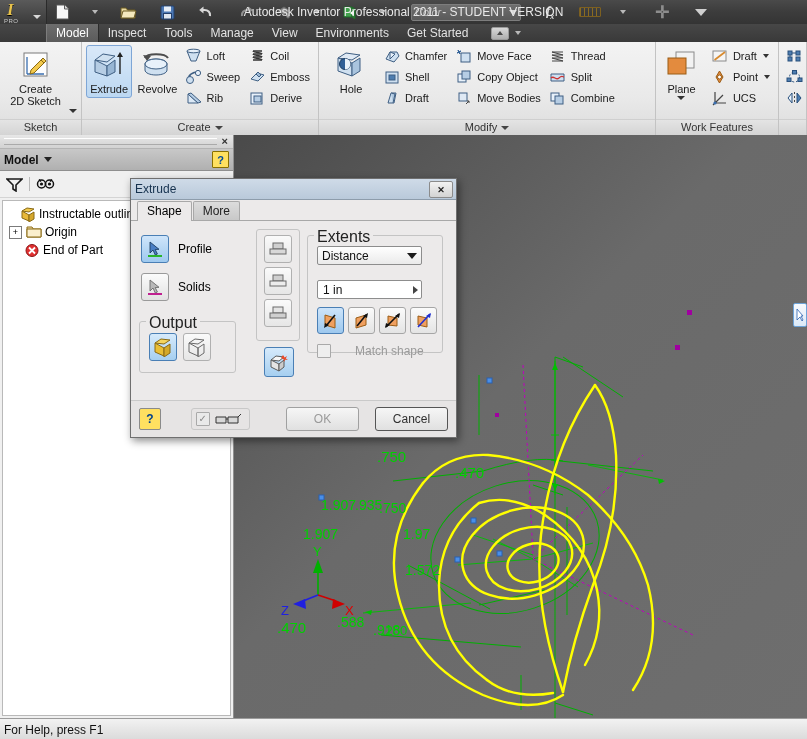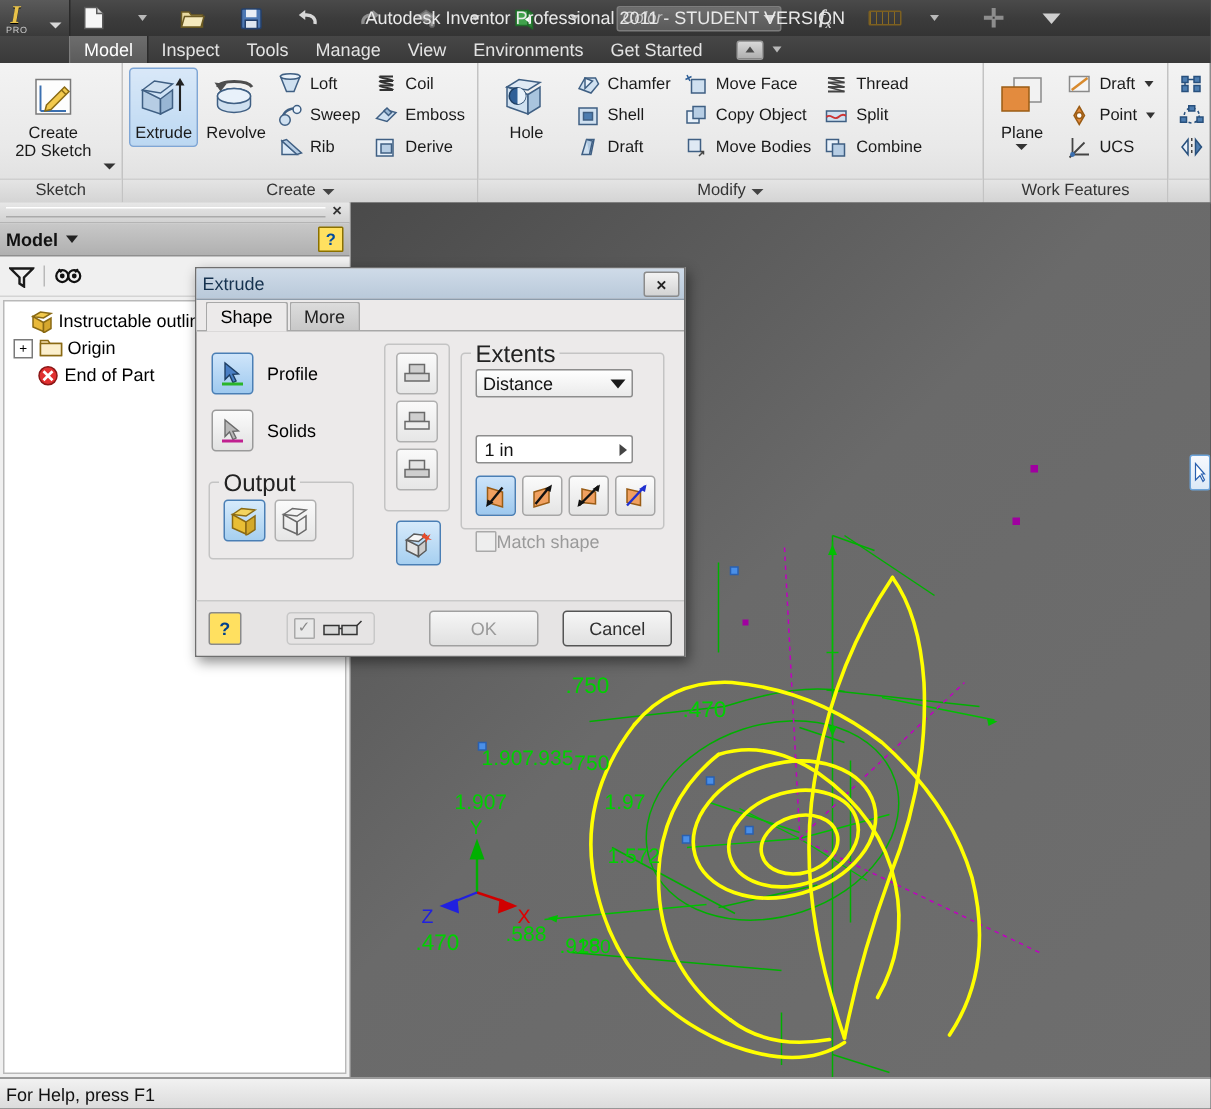--- a/index.html
+++ b/index.html
@@ -952,21 +952,21 @@
       </div>
 
       <div class="group" style="left:176px;top:14px;width:134px;height:116px">
         <span class="glabel">Extents</span>
 
         <div style="padding:10px 0 0 9px">
           <div class="combo">
             <span>Distance</span>
             <i></i>
           </div>
-          <div class="spin" style="margin-top:25px">
+          <div class="spin" style="margin-top:15px">
             <span>1 in</span>
             <i></i>
           </div>
 
           <div style="display:flex;gap:4px;margin-top:8px">
             <div class="dirbtn on">
               <svg width="19" height="17" viewBox="0 0 19 17">
                   <path d="M4 3 14 6v10L4 13z" fill="#f0a060" stroke="#9a5c15"></path>
                   <path d="M14 3l-9 11" stroke="#111" stroke-width="1.6"></path>
                   <path d="M3 16l1-5 4 2z" fill="#111"></path>
@@ -989,21 +989,21 @@
             </div>
             <div class="dirbtn">
               <svg width="19" height="17" viewBox="0 0 19 17">
                   <path d="M4 4 13 6v9L4 13z" fill="#f0a060" stroke="#9a5c15"></path>
                   <path d="M4 15L16 2" stroke="#2030d0" stroke-width="1.6"></path>
                   <path d="M17 1l-1 5-4-2z" fill="#2030d0"></path>
                 </svg>
             </div>
           </div>
 
-          <div style="margin-top:10px;display:flex;align-items:center;gap:0">
+          <div style="margin-top:10px;display:flex;align-items:center;gap:24px">
             <span class="chk"></span>
             <span style="color:#9a9a9a">Match shape</span>
           </div>
         </div>
       </div>
     </div>
 
     <div class="dlg-foot">
       <div class="qbtn">?</div>
       <div class="previewgrp" style="margin-left:22px">

